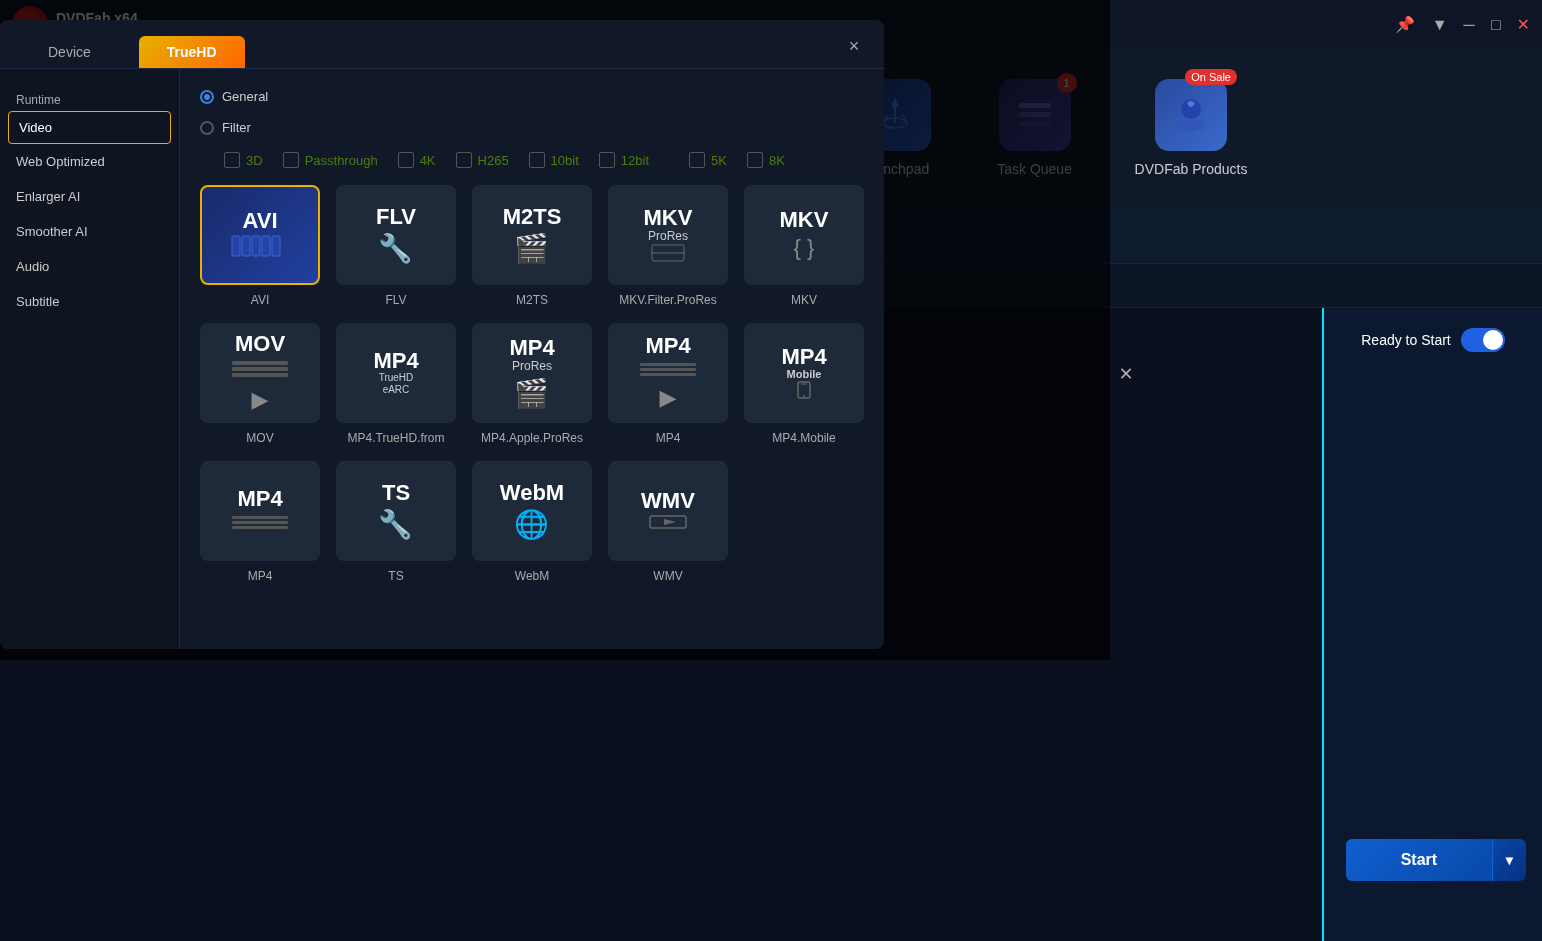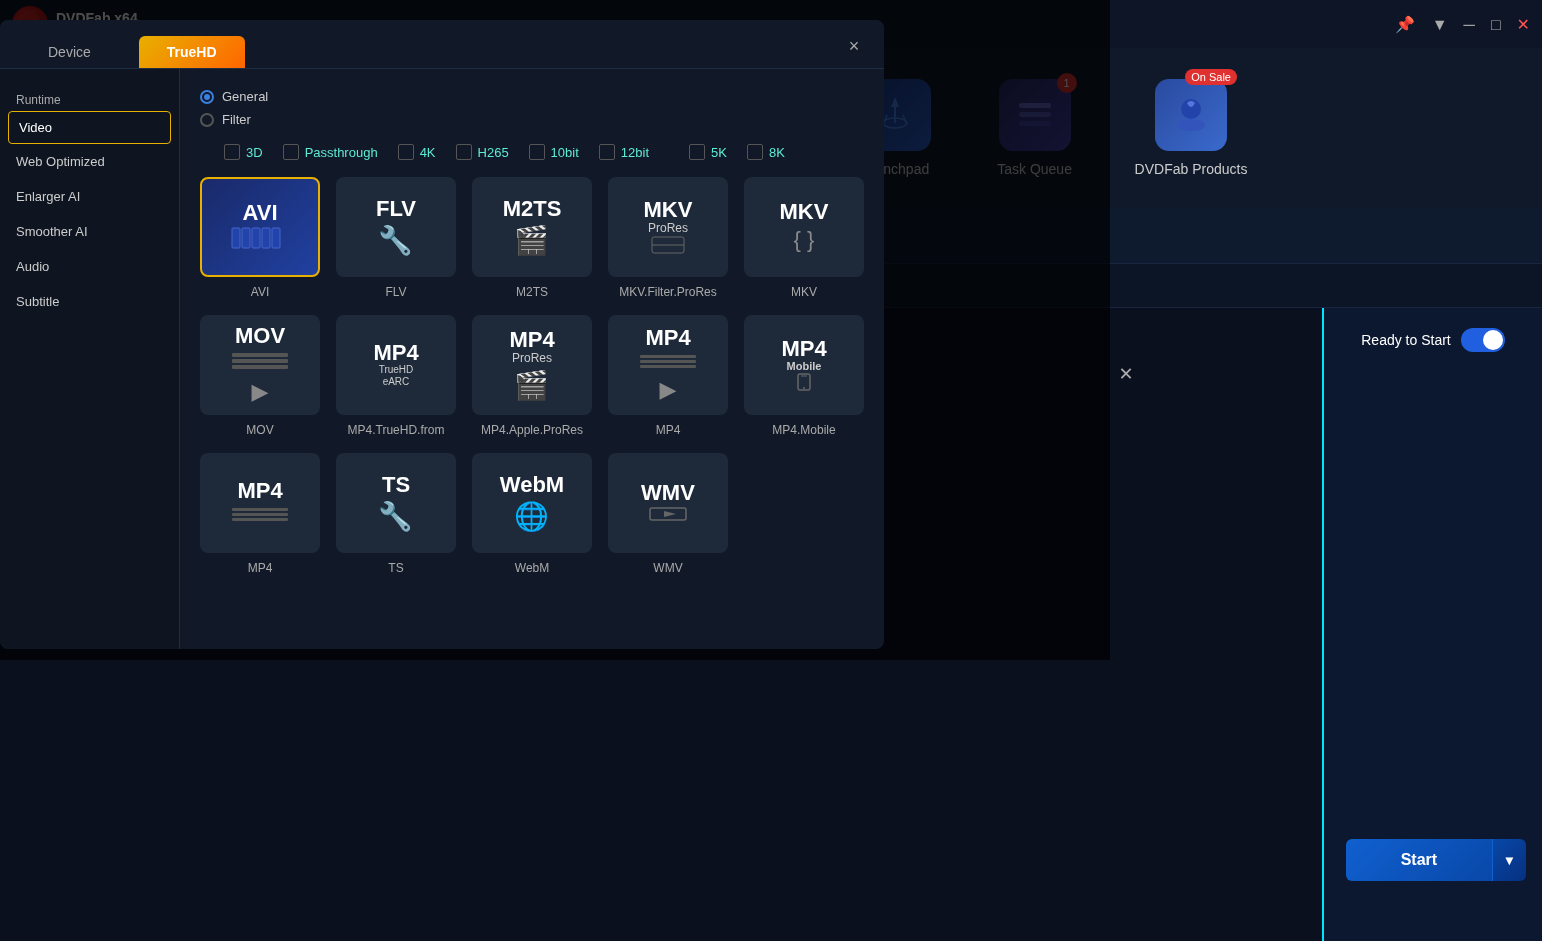--- a/index.html
+++ b/index.html
@@ -323,21 +323,21 @@
       border: 1px solid #555;
       border-radius: 2px;
       background: transparent;
       cursor: pointer;
     }
 
     
     .filter-row {
       display: flex;
       flex-direction: column;
-      gap: 8px;
+      gap: 16px;
       margin-bottom: 16px;
     }
     .radio-row {
       display: flex;
       align-items: center;
       gap: 8px;
       font-size: 13px;
       color: #ccc;
     }
     .radio-btn {
@@ -368,21 +368,21 @@
       gap: 20px;
       flex-wrap: wrap;
       margin-bottom: 16px;
       padding-left: 24px;
     }
     .filter-check-item {
       display: flex;
       align-items: center;
       gap: 6px;
       font-size: 13px;
-      color: #5eead4;
+      color: #4d7c0f;
     }
     .format-item {
       display: flex;
       flex-direction: column;
       gap: 8px;
       cursor: pointer;
     }
     .format-icon {
       width: 120px;
       height: 100px;

